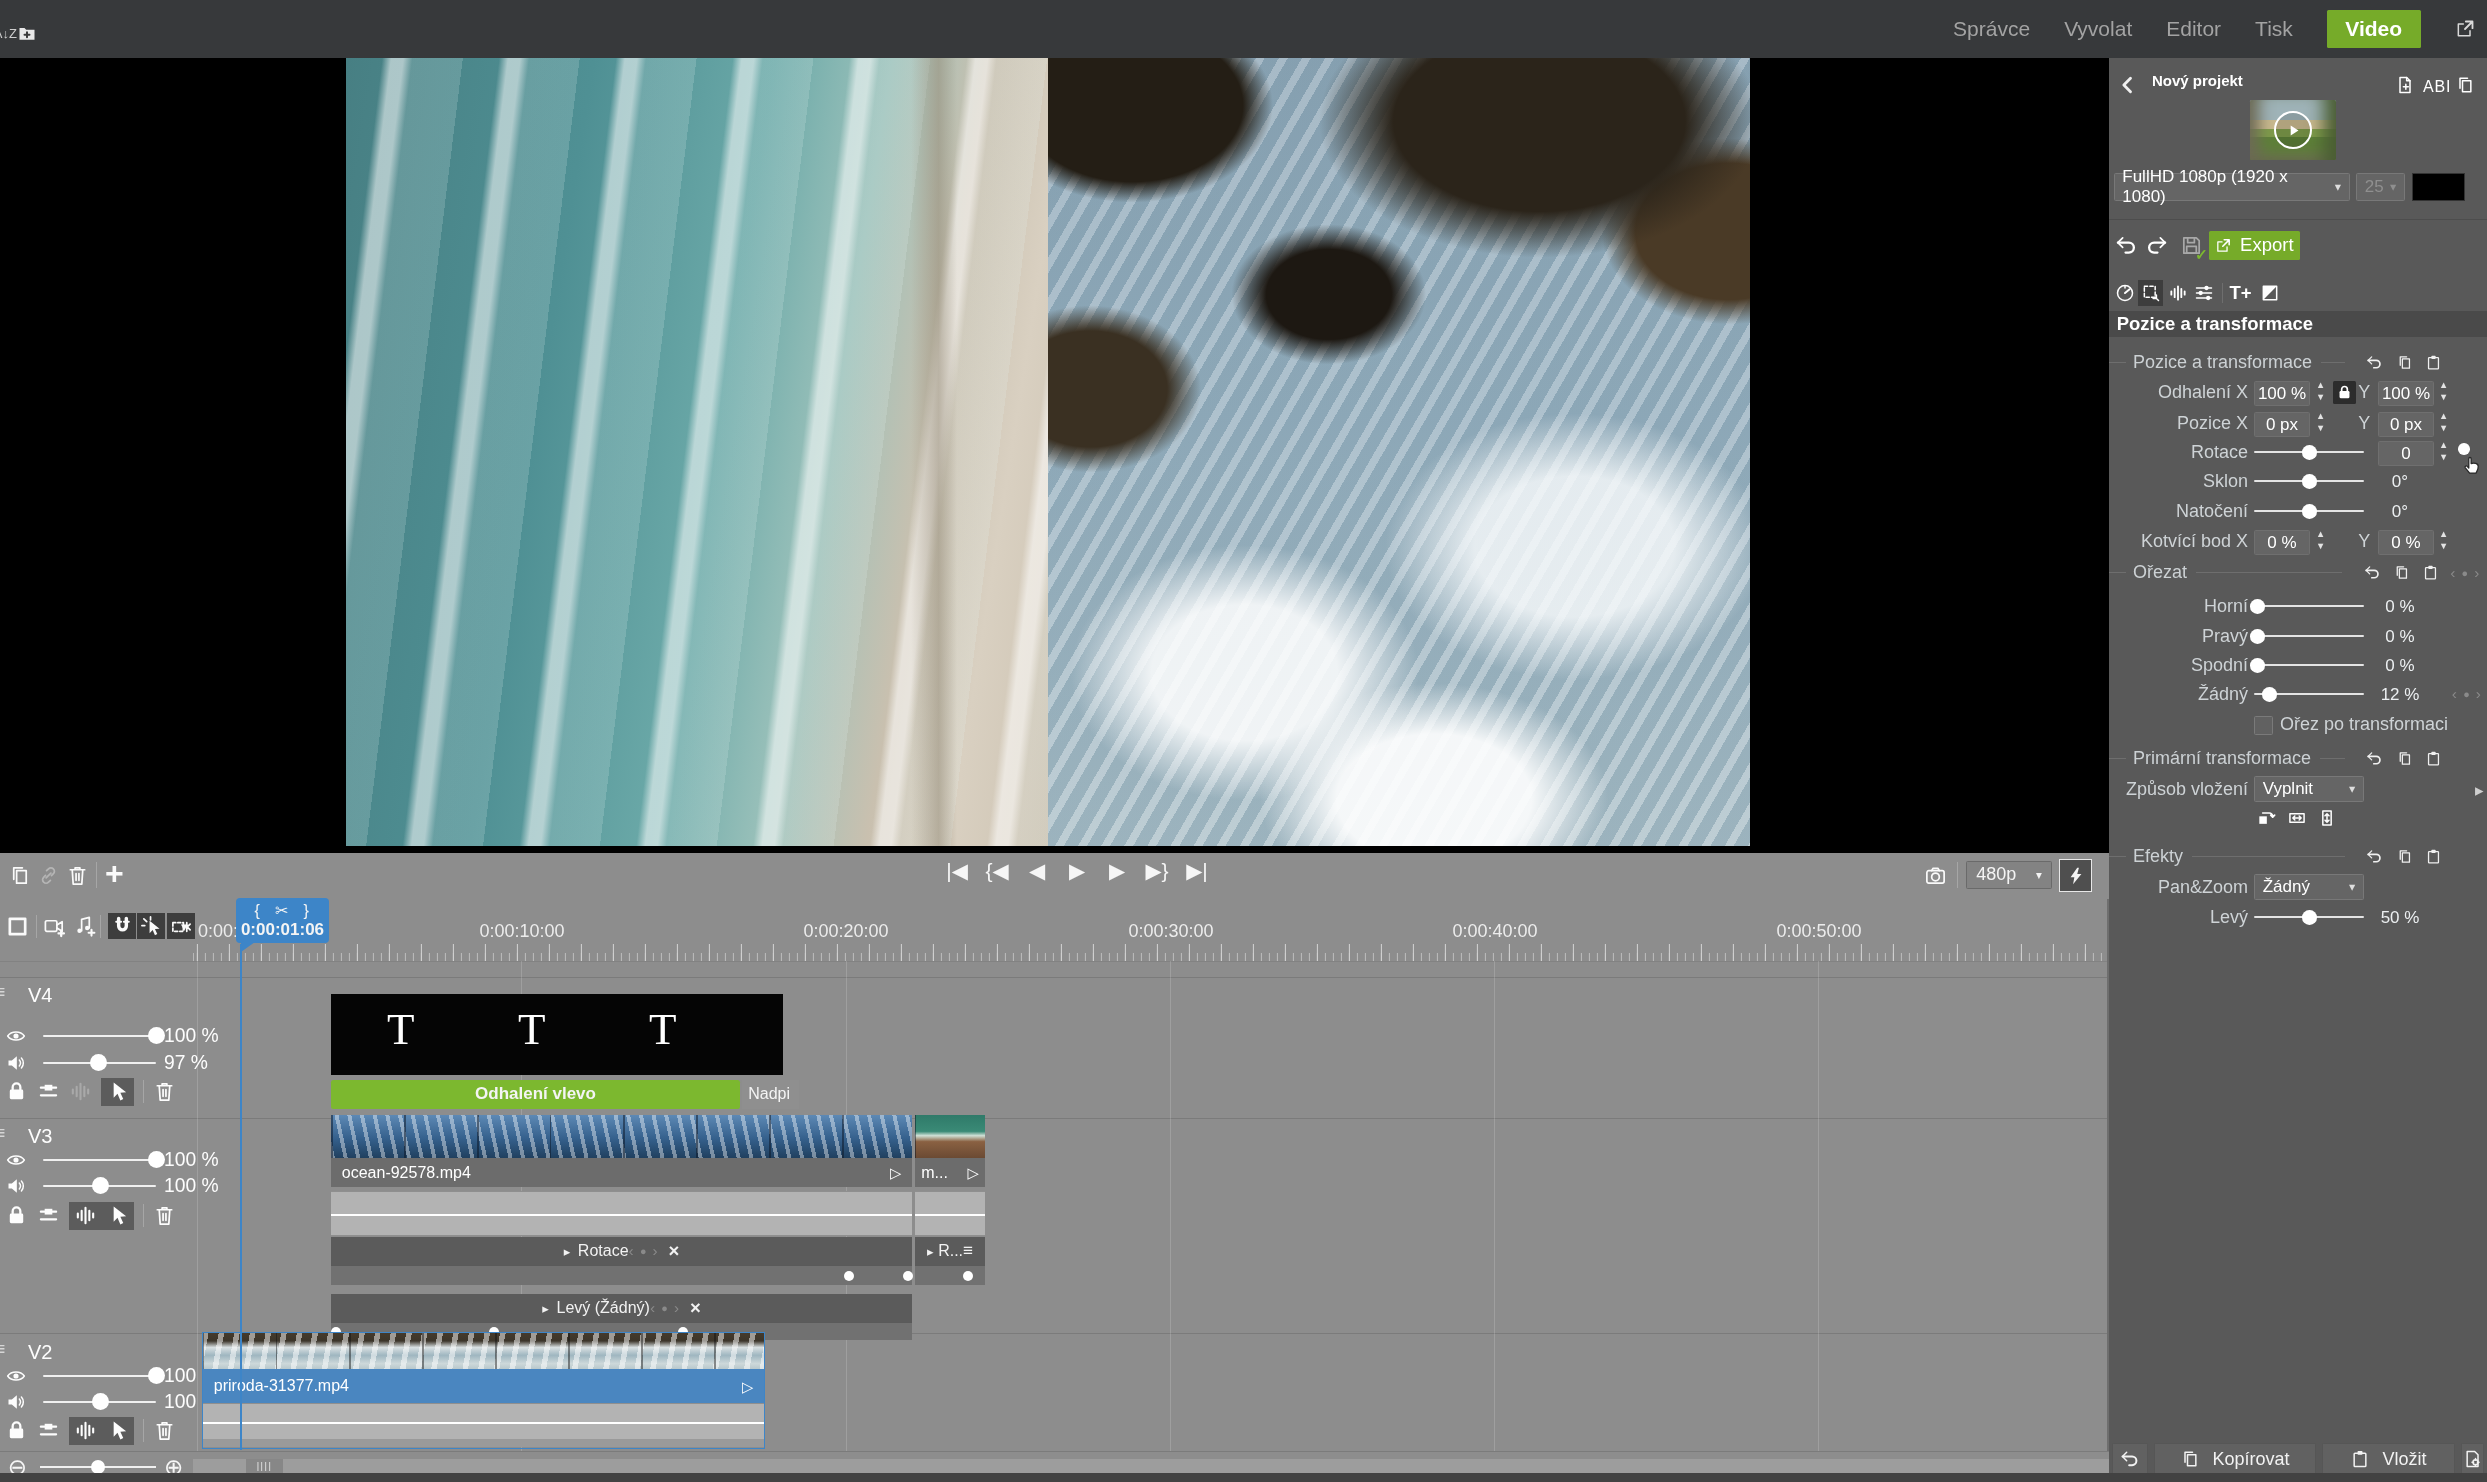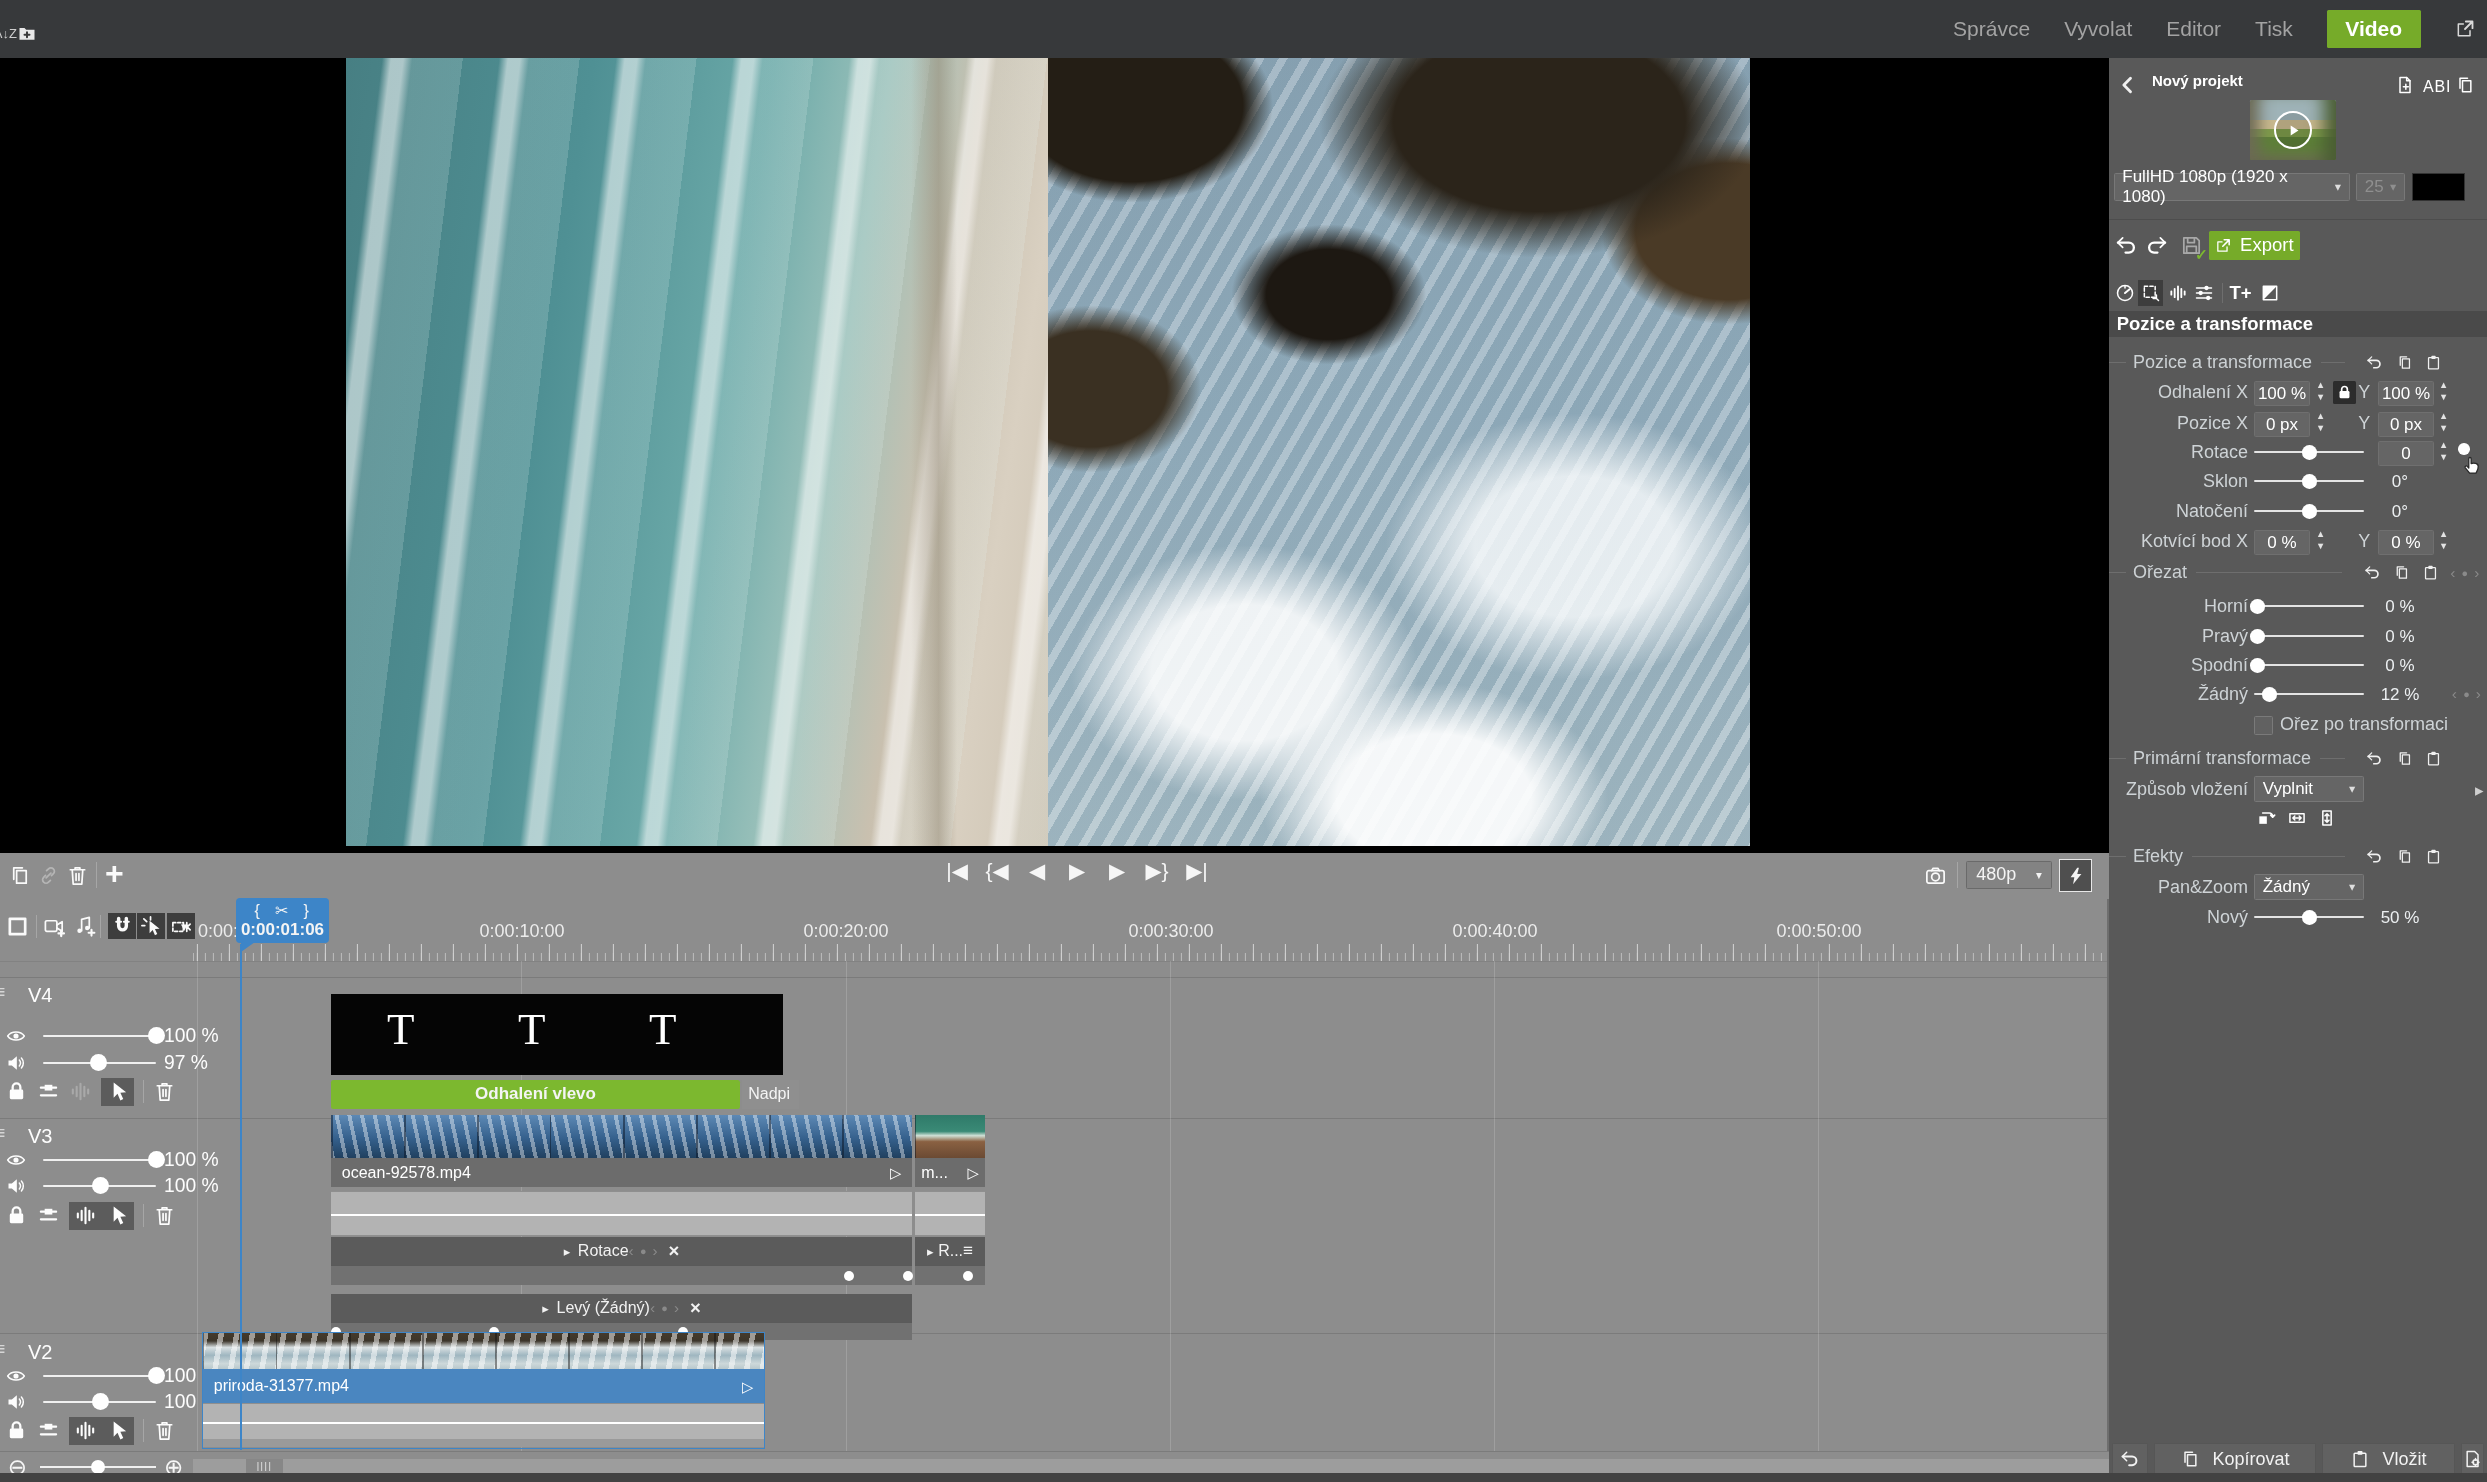--- a/index.html
+++ b/index.html
@@ -640,21 +640,21 @@
 
     <div class="prow" style="top:815px">
       <span class="lab">Pan&amp;Zoom</span>
       <div class="sel">
         <span>Žádný</span>
         <span class="car">▾</span>
       </div>
     </div>
 
     <div class="prow" style="top:845px">
-      <span class="lab">Nový</span>
+      <span class="lab">Levý</span>
       <span class="sl">
           <span class="th" style="left:50%"></span>
         </span>
       <span class="val">50 %</span>
     </div>
 
     <div class="btn" style="left:3.1px;top:1385px;width:36px">
         <svg class="i" viewBox="0 0 26 26" width="20" height="20">
           <use href="#i-undo"></use>
         </svg>

